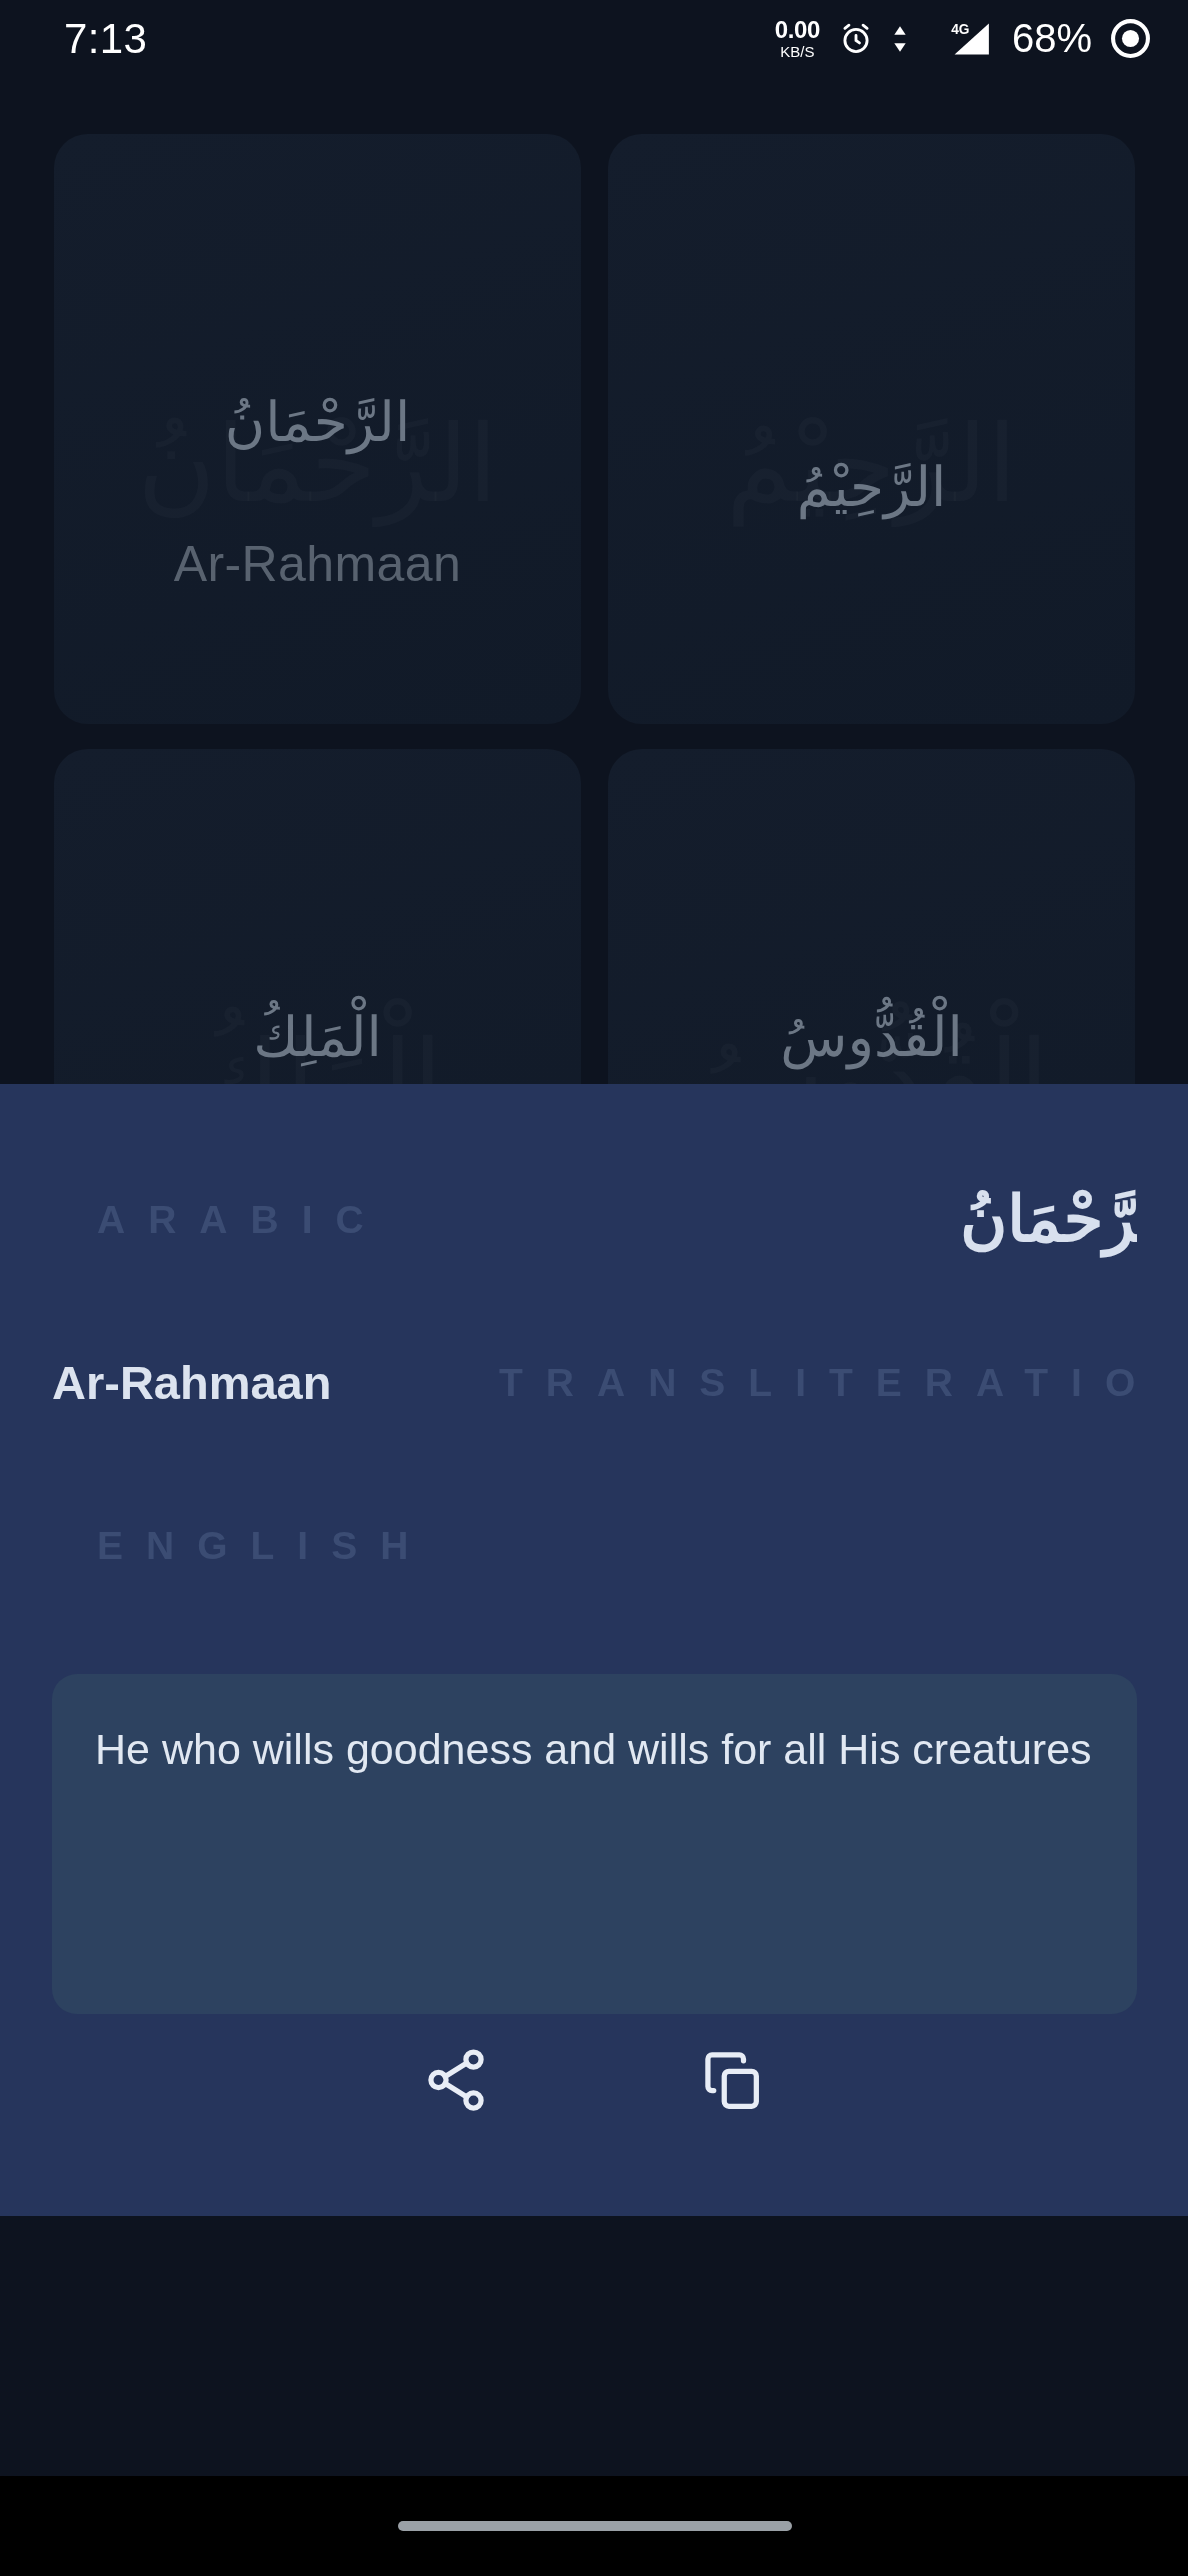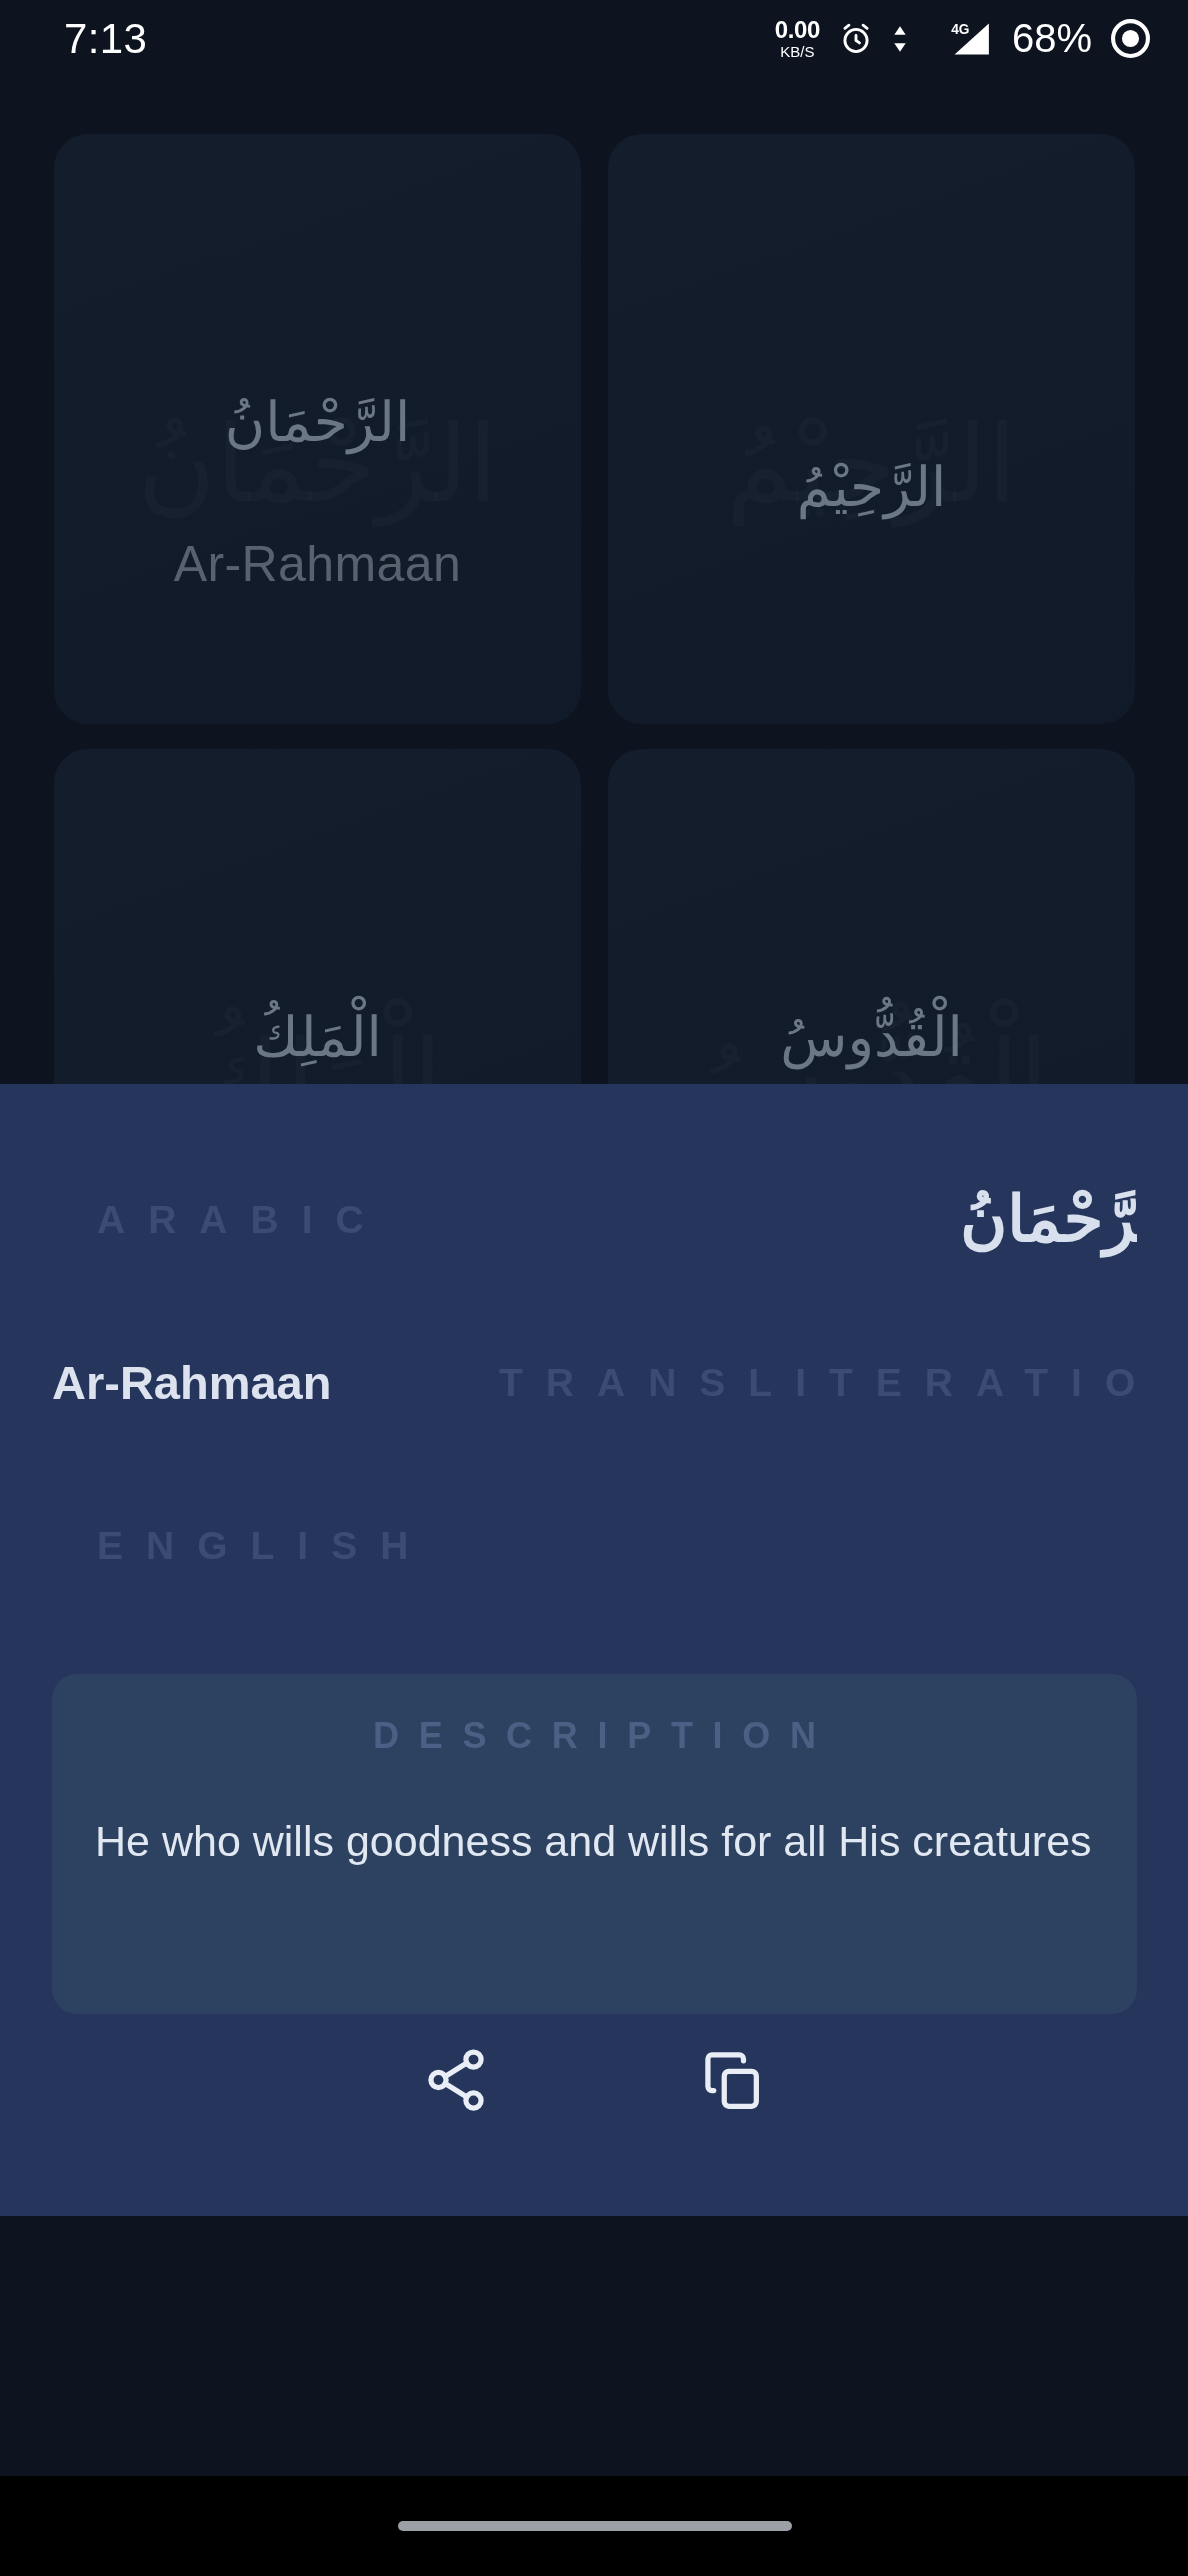--- a/index.html
+++ b/index.html
@@ -269,21 +269,20 @@
     <div class="detail-row row-translit">
       <span class="field-label lbl-right">TRANSLITERATION</span>
       <span class="field-value">Ar-Rahmaan</span>
     </div>
 
     <div class="detail-row row-english">
       <span class="field-label lbl-left">ENGLISH</span>
     </div>
 
     <div id="description-box">
-      <div id="description-label">DESCRIPTION</div>
       <div id="description-text">He who wills goodness and wills for all His creatures</div>
     </div>
 
     <div id="action-bar">
 
       <button class="action-btn">
         <span>
           <svg width="70" height="70" viewBox="0 0 24 24" fill="none" stroke="#e8edf6" stroke-width="1.8" stroke-linecap="round" stroke-linejoin="round">
             <circle cx="18" cy="5" r="2.6"></circle>
             <circle cx="6" cy="12" r="2.6"></circle>

